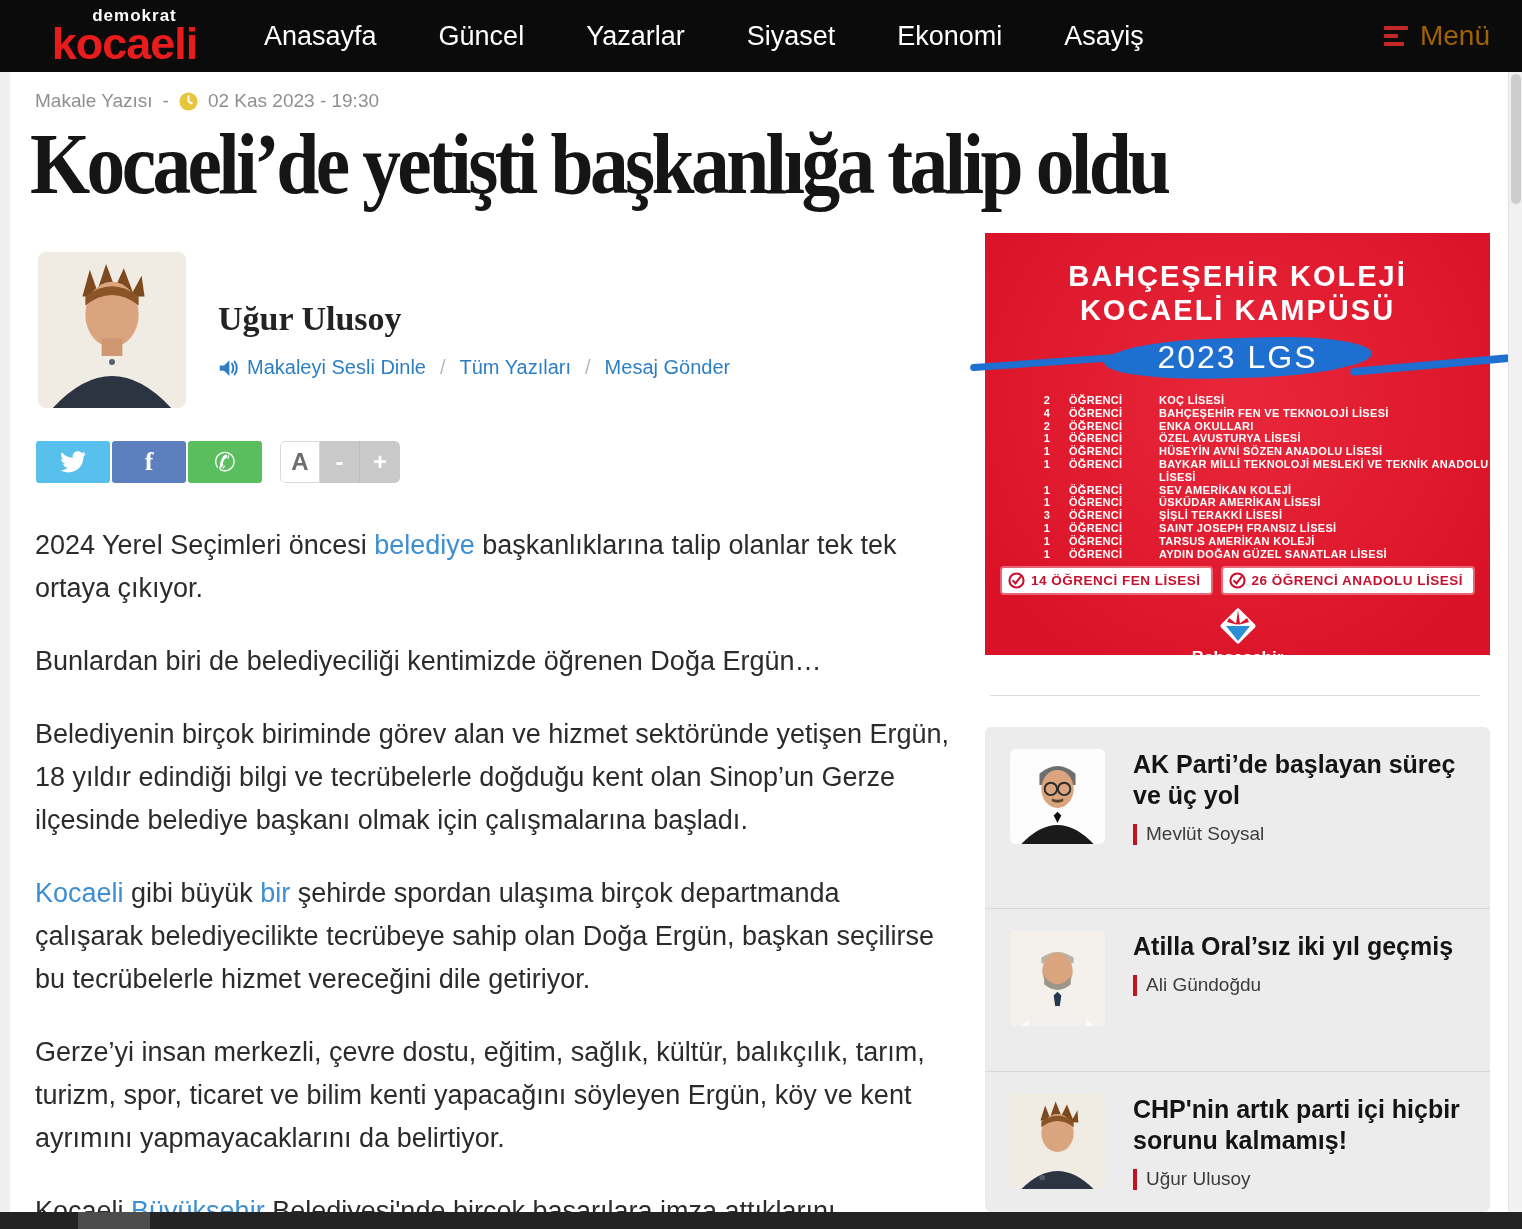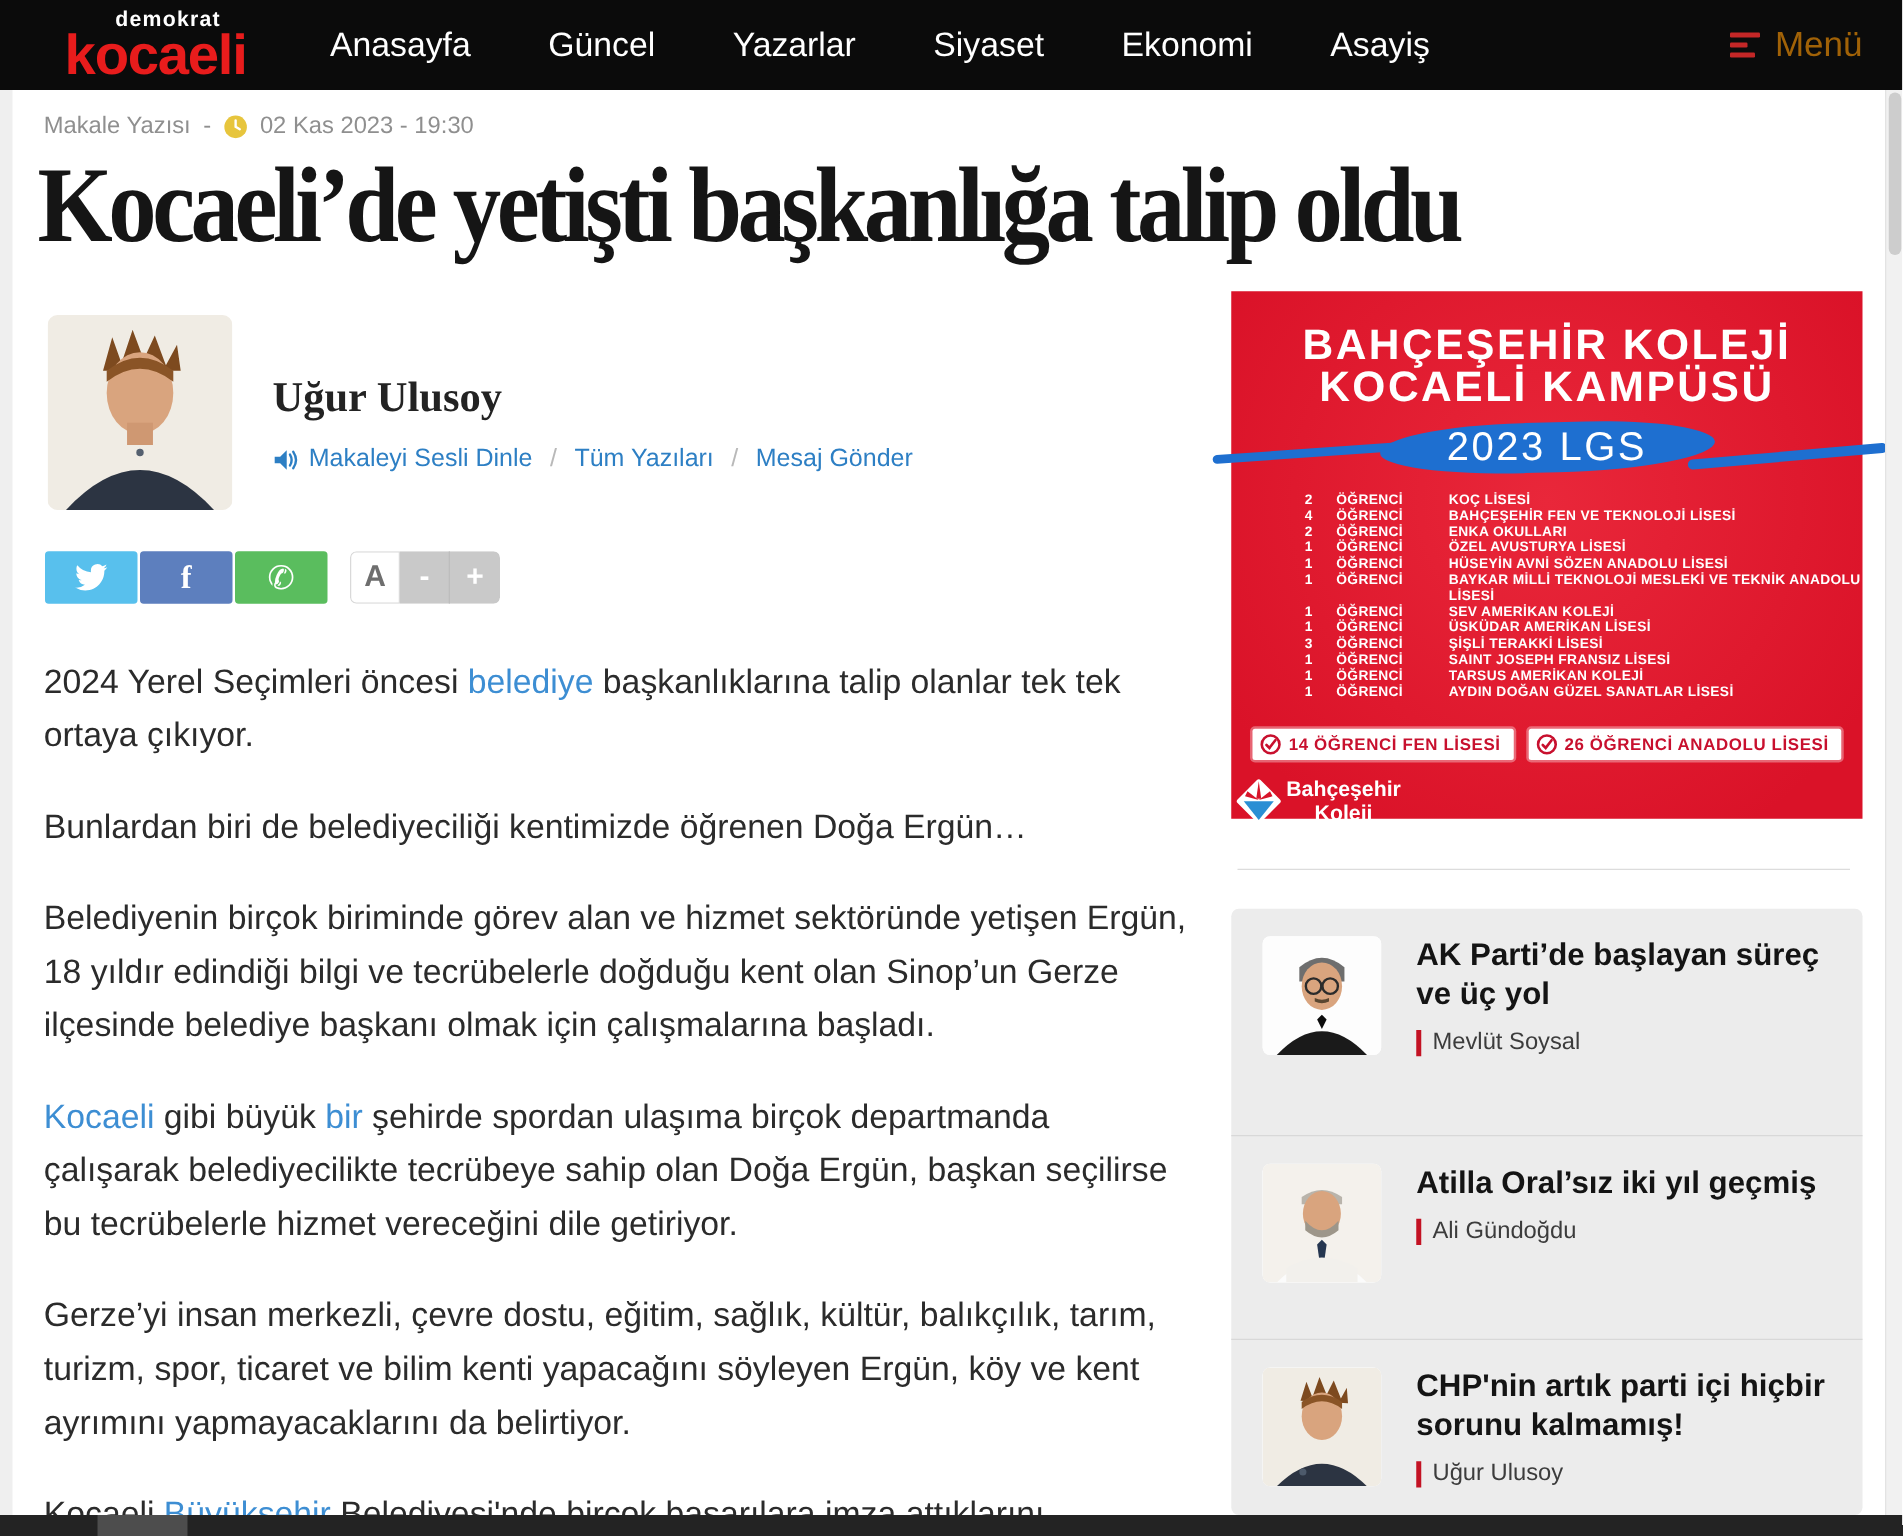--- a/index.html
+++ b/index.html
@@ -55,32 +55,32 @@
   .fc-minus { border-right:1px solid #bdbdbd; }
   .fc-plus { border-radius:0 5px 5px 0; }
 
   
   .article-body { position:absolute; left:35px; top:524px; width:920px; }
   .article-body p { font-size:27px; color:#2b2b2b; line-height:43px; margin-bottom:30px; }
   .inline-link { color:#3d8ed3; cursor:pointer; text-decoration:none; }
 
   
   .ad { position:absolute; left:985px; top:233px; width:505px; height:422px; background:radial-gradient(ellipse at 50% 40%, #e9273a 0%, #da1228 85%); color:#fff; text-align:center; padding-top:26px; cursor:pointer; }
-  .ad-title { font-size:34px; font-weight:900; letter-spacing:2px; line-height:34px; }
+  .ad-title { font-size:29px; font-weight:900; letter-spacing:2px; line-height:34px; }
   .lgs { position:relative; width:320px; height:46px; margin:8px auto 0; }
   .lgs .brush { position:absolute; left:26px; right:26px; top:3px; bottom:3px; background:#1e6fd0; border-radius:50% 45% 55% 50% / 62% 55% 62% 55%; transform:rotate(-1.5deg); }
   .lgs::before { content:""; position:absolute; left:-108px; top:24px; width:150px; height:7px; background:#1e6fd0; border-radius:4px; transform:rotate(-4deg); }
   .lgs::after { content:""; position:absolute; right:-112px; top:26px; width:160px; height:8px; background:#1e6fd0; border-radius:4px; transform:rotate(-5deg); }
   .lgs span { position:relative; z-index:2; font-size:32px; font-weight:400; letter-spacing:2px; line-height:44px; }
   .ad-rows { margin:13px 0 0 50px; text-align:left; }
   .ad-row { display:grid; grid-template-columns:24px 80px auto; column-gap:10px; font-size:11px; font-weight:bold; line-height:12.8px; letter-spacing:.3px; }
   .ad-row .c { text-align:center; }
-  .ad-badges { margin-top:23px; display:flex; justify-content:center; gap:12px; }
+  .ad-badges { margin-top:8px; display:flex; justify-content:center; gap:12px; }
   .ad-badge { background:#fff; color:#c8102e; font-weight:800; font-size:13.5px; letter-spacing:.5px; padding:4px 10px 4px 6px; border-radius:2px; display:flex; align-items:center; gap:6px; box-shadow:0 0 0 2px rgba(255,255,255,.35); }
-  .ad-logo { margin-top:11px; display:flex; flex-direction:row; align-items:center; }
+  .ad-logo { margin-top:11px; display:flex; flex-direction:column; align-items:center; }
   .ad-logo-text { font-size:17px; font-weight:800; line-height:19px; }
 
   .sidebar-divider { position:absolute; left:990px; top:695px; width:490px; height:1px; background:#dcdcdc; }
 
   
   .sidebar-articles { position:absolute; left:985px; top:727px; width:505px; background:#ececec; border-radius:6px; }
   .side-card { display:flex; gap:28px; padding:22px 25px; cursor:pointer; }
   .side-card + .side-card { border-top:1px solid #d8d8d8; }
   .side-card:nth-child(1){ min-height:181px; } .side-card:nth-child(2){ min-height:163px; } .side-card:nth-child(3){ min-height:140px; }
   .avatar-small { width:95px; height:95px; border-radius:6px; overflow:hidden; flex:none; background:#fff; }

